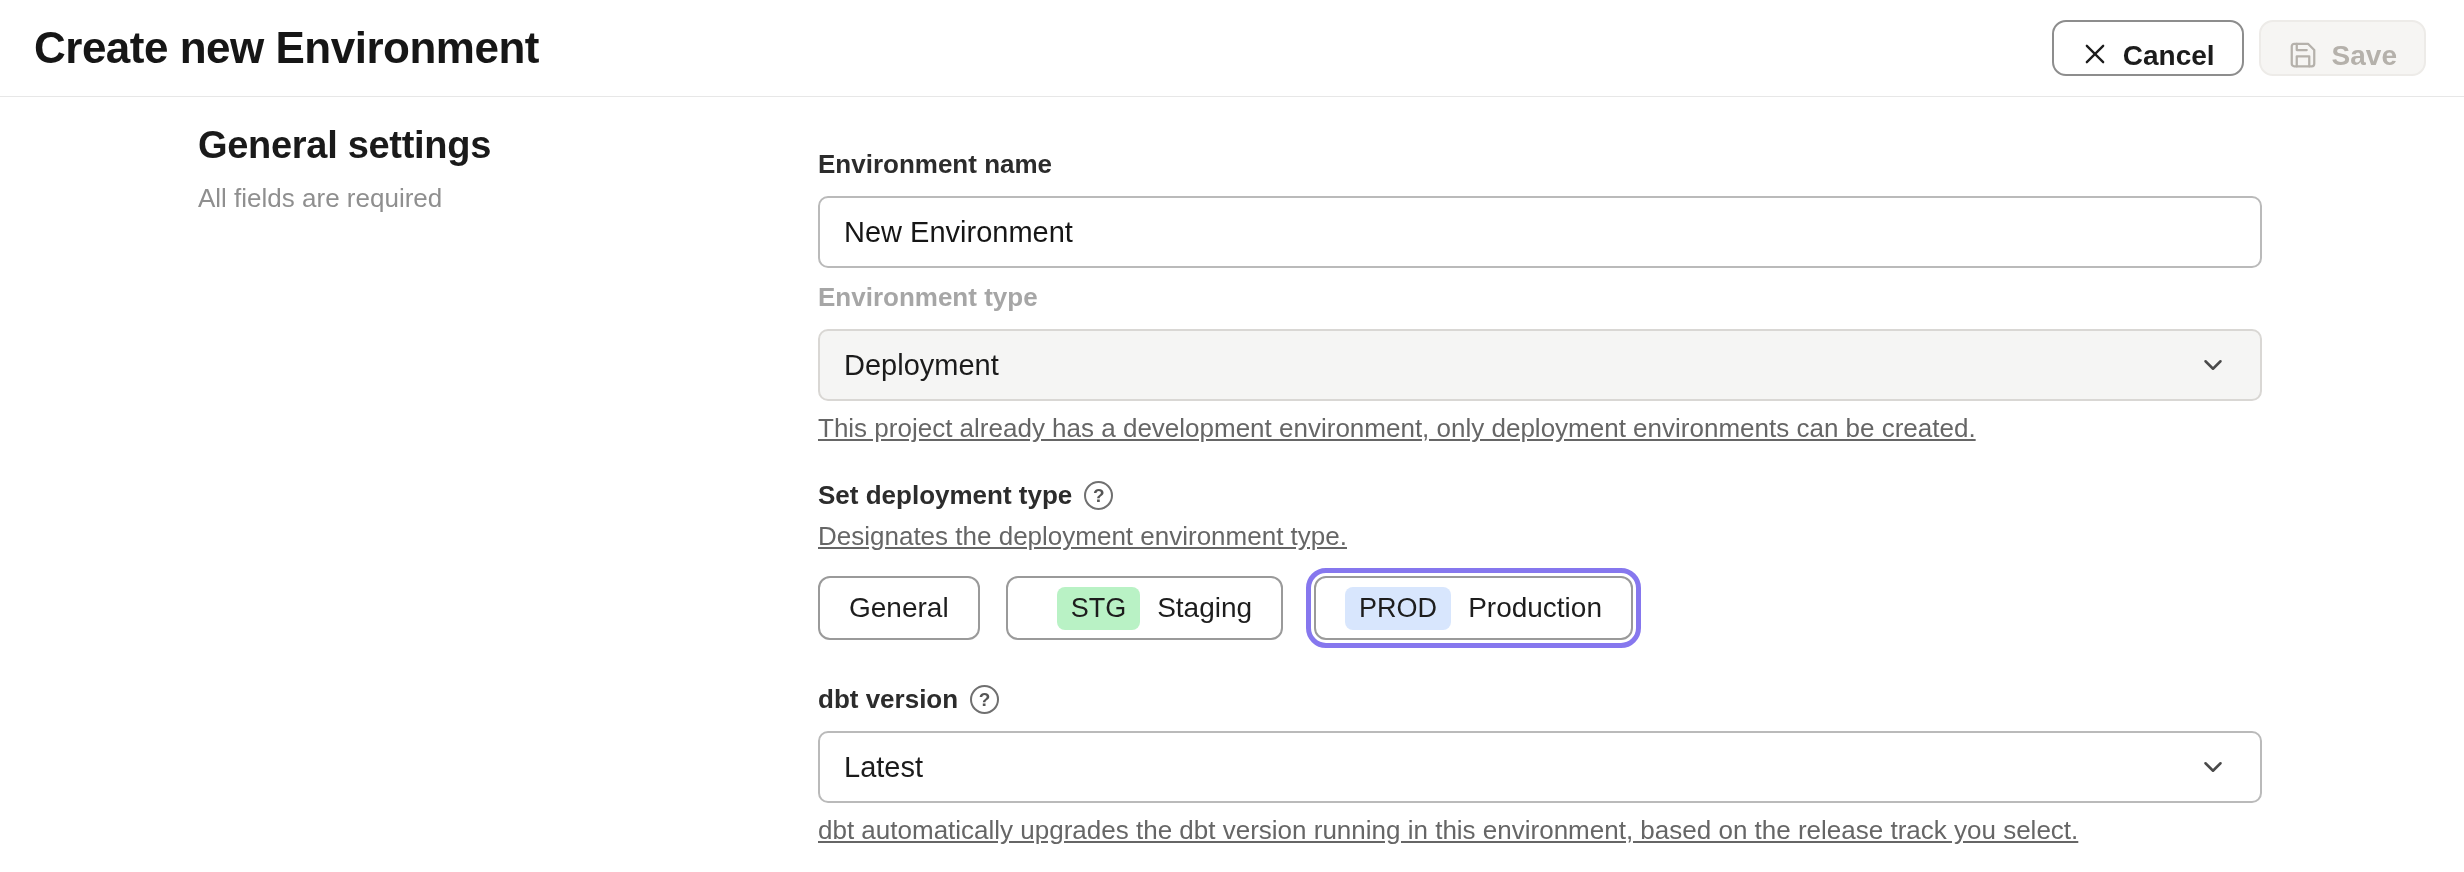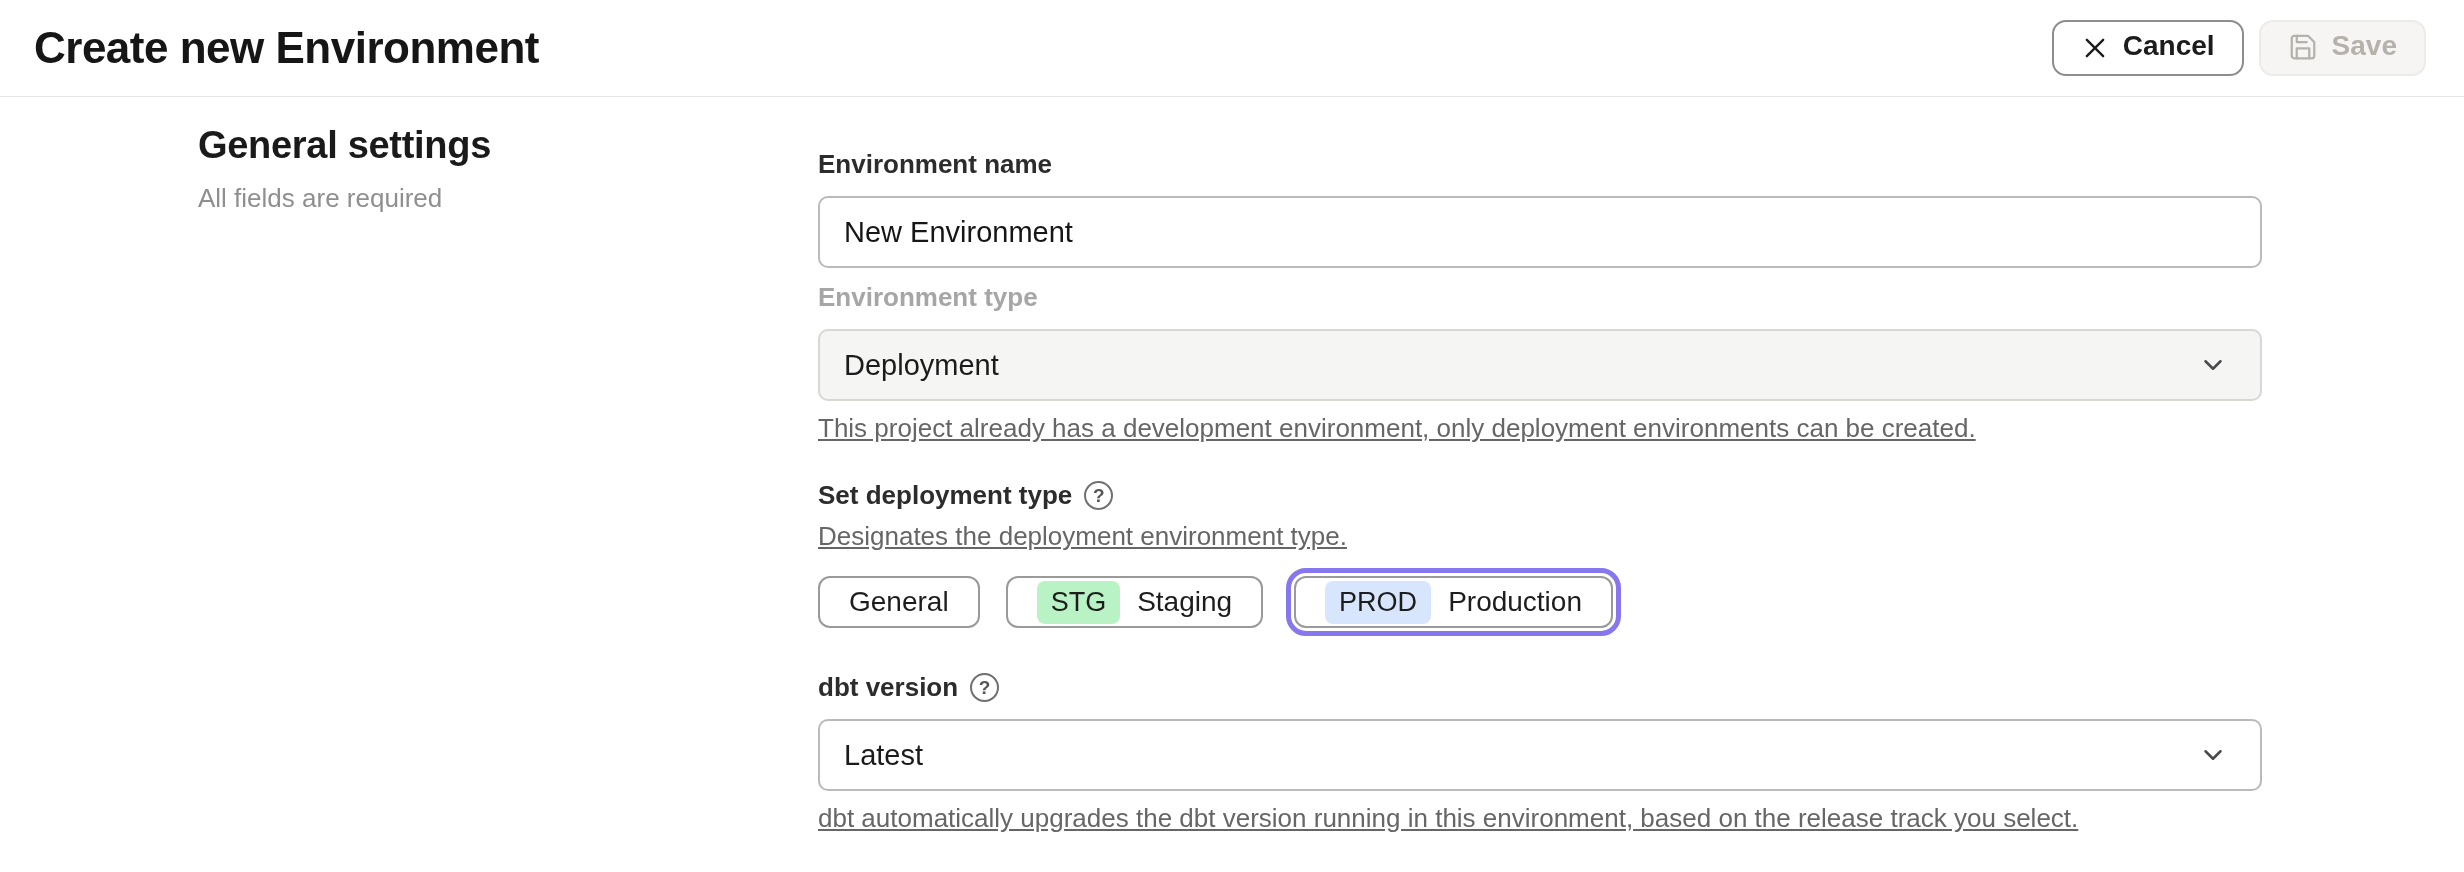--- a/index.html
+++ b/index.html
@@ -17,22 +17,22 @@
     display: flex; align-items: center; justify-content: space-between;
     padding: 0 38px 0 34px;
     border-bottom: 1px solid #e7e7e7;
     gap: 45px;
   }
   .page-title {
     font-size: 44px; font-weight: 700; color: #161616; letter-spacing: -0.5px;
   }
   .header-actions { display: flex; gap: 15px; align-items: center; }
   .btn {
-    display: inline-flex; align-items: flex-end; gap: 14px;
-    height: 56px; padding: 12px 27px;
+    display: inline-flex; align-items: flex-start; gap: 14px;
+    height: 56px; padding: 18px 27px;
     border-radius: 14px;
     font-family: "Liberation Sans", sans-serif;
     font-size: 28px; font-weight: 600;
   }
   .btn-cancel { background: #ffffff; border: 2px solid #8d8d8d; color: #1c1c1c; cursor: pointer; }
   .btn-save   { background: #f6f5f3; border: 2px solid #edebe8; color: #b5b1ab; cursor: default; }
   .icon { display: inline-flex; align-items: center; justify-content: center; }
 
   
   .content { display: flex; padding-top: 27px; }
@@ -66,29 +66,29 @@
   .select .chev { position: absolute; right: 32px; top: 50%; transform: translateY(-50%); }
   .helper { margin-top: 12px; font-size: 26px; color: #666666; text-decoration: underline; }
 
   .block-gap-1 { margin-top: 14px; }
   .block-gap-2 { margin-top: 36px; }
   .block-gap-3 { margin-top: 44px; }
 
   .seg-row { display: flex; gap: 26px; margin-top: 24px; align-items: center; }
   .seg-btn {
     display: inline-flex; align-items: center; gap: 17px;
-    height: 52px; padding: 0 29px;
+    height: 64px; padding: 0 29px;
     background: #ffffff; border: 2px solid #9a9a9a; border-radius: 12px;
     font-family: "Liberation Sans", sans-serif;
     font-size: 28px; font-weight: 500; color: #1d1d1d;
     cursor: pointer;
   }
   .seg-btn.selected { outline: 5px solid var(--selected-ring, #8677ee); outline-offset: 3px; margin: 0 5px; }
   .badge { border-radius: 8px; padding: 6px 14px; font-size: 27px; color: #1d1d1d; }
-  .badge-stg  { background: var(--stg-badge-bg, #b9f2c5); }
+  .badge-stg  { background: var(--stg-badge-bg, #b9f2c5); margin-left: 20px; }
   .badge-prod { background: var(--prod-badge-bg, #d8e6fd); }
 
   .help-circle {
     width: 29px; height: 29px; flex: none;
     border: 2px solid #707070; border-radius: 50%;
     display: inline-flex; align-items: center; justify-content: center;
     font-size: 19px; font-weight: 600; color: #555555;
   }
   .checkbox-row { display: flex; align-items: center; gap: 23px; margin-top: 38px; }
   .checkbox {

